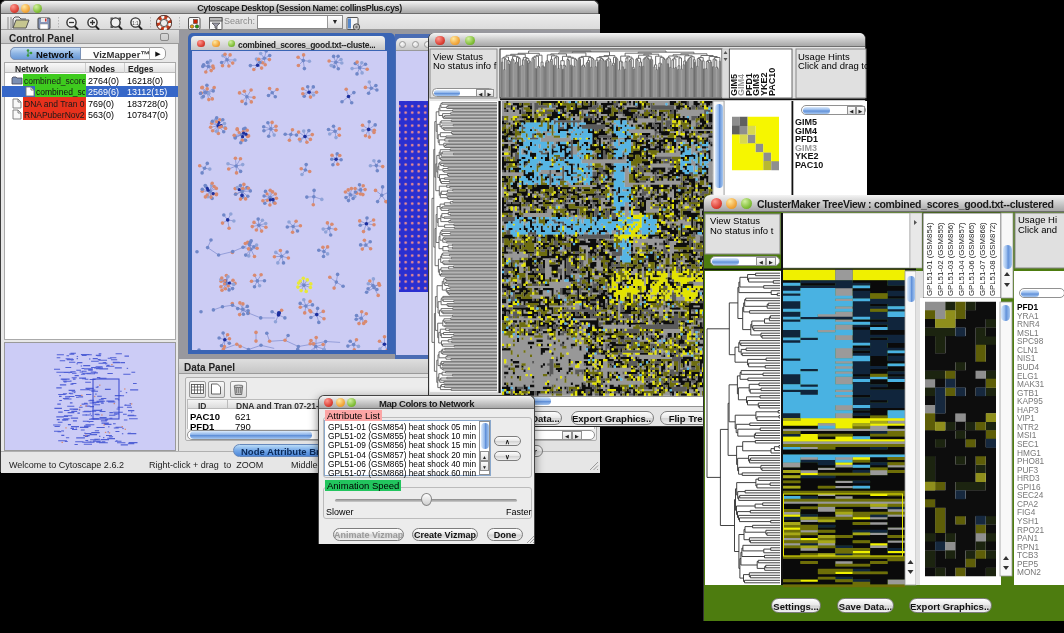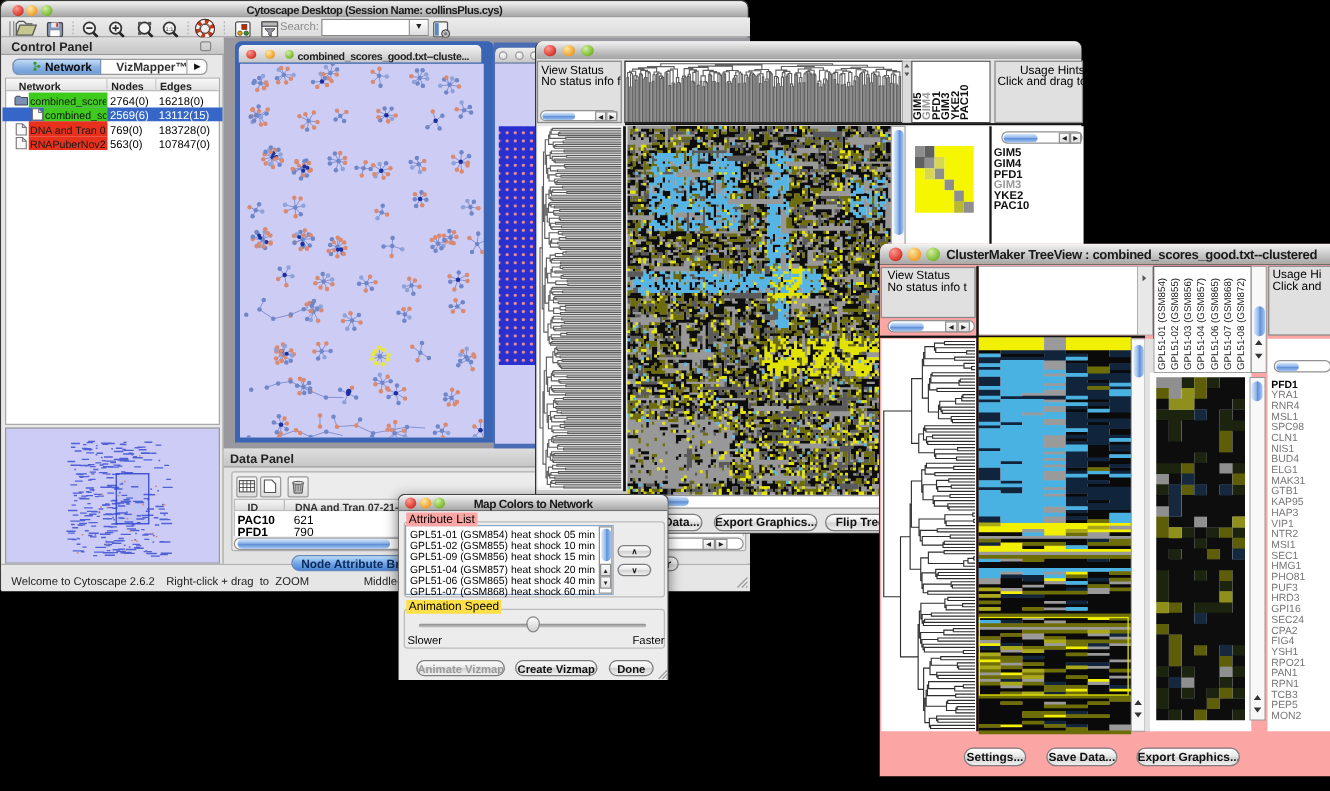--- a/index.html
+++ b/index.html
@@ -200,21 +200,21 @@
         <rect x="84.5" y="412.3" width="1.4" height="1.2" fill="#d98a70"></rect>
         <rect x="107.8" y="439.3" width="1.4" height="1.2" fill="#d98a70"></rect>
         <rect x="110.2" y="371.0" width="1.4" height="1.2" fill="#d98a70"></rect>
         <rect x="69.2" y="387.5" width="1.4" height="1.2" fill="#5b6bd8"></rect>
         <rect x="84.2" y="441.7" width="1.4" height="1.2" fill="#d98a70"></rect>
         <rect x="92" y="386" width="26" height="40" fill="rgba(80,100,220,0.08)" stroke="#3344cc" stroke-width="1"></rect>
       </g>
     </svg>
     <div class="abs" style="left:0;top:450px;width:599px;height:22px;background:#e6e6e6;border-top:1px solid #b0b0b0;"></div>
     <div class="txt" style="left:8px;top:459px;font-size:9px;color:#222;">Welcome to Cytoscape 2.6.2</div>
-    <div class="txt" style="left:132px;top:459px;font-size:9px;color:#222;">Right-click + drag&nbsp; to&nbsp; ZOOM</div>
+    <div class="txt" style="left:148px;top:459px;font-size:9px;color:#222;">Right-click + drag&nbsp; to&nbsp; ZOOM</div>
     <div class="txt" style="left:290px;top:459px;font-size:9px;color:#222;">Middle-click + drag&nbsp; to&nbsp; PAN</div>
     <svg class="abs" style="left:588px;top:460px;" width="10" height="10">
       <path d="M9 1L1 9M9 4.5L4.5 9M9 8l-1 1" stroke="#999" stroke-width="1"></path>
     </svg>
     <div class="abs" style="left:394px;top:33px;width:35px;height:325px;background:#4a6cb4;"></div>
     <div class="abs" style="left:395px;top:37px;width:34px;height:13px;background:linear-gradient(#f0f0f0,#c8c8c8);border-radius:5px 0 0 0;border-bottom:1px solid #999;"></div>
     <div class="abs" style="left:398.0px;top:39.5px;width:7px;height:7px;border-radius:50%;background:radial-gradient(circle at 35% 30%,#fafafa,#d0d0d0);border:1px solid #9a9a9a;"></div>
     <div class="abs" style="left:410.5px;top:39.5px;width:7px;height:7px;border-radius:50%;background:radial-gradient(circle at 35% 30%,#fafafa,#d0d0d0);border:1px solid #9a9a9a;"></div>
     <div class="abs" style="left:423.0px;top:39.5px;width:7px;height:7px;border-radius:50%;background:radial-gradient(circle at 35% 30%,#fafafa,#d0d0d0);border:1px solid #9a9a9a;"></div>
     <div class="abs" style="left:395px;top:50px;width:34px;height:304px;background:#ccccf4;"></div>
@@ -1166,35 +1166,35 @@
         <text x="794" y="159.0" font-size="9" font-weight="bold" fill="#111" font-family="Liberation Sans">YKE2</text>
         <text x="794" y="167.5" font-size="9" font-weight="bold" fill="#111" font-family="Liberation Sans">PAC10</text>
       </g>
     </svg>
     <div class="txt" style="left:4px;top:17.5px;font-size:9.5px;color:#000;">View Status</div>
     <div class="txt" style="left:4px;top:27px;font-size:9.5px;color:#000;">No status info f</div>
     <div class="sbar" style="left:3px;top:55px;width:62px;height:9px;"></div>
     <div class="thumb" style="left:5px;top:56.5px;width:26px;height:6px;"></div>
     <div class="arrbox" style="left:47px;top:55.5px;width:9px;height:8px;font-size:5px;line-height:8px;">◀</div>
     <div class="arrbox" style="left:56px;top:55.5px;width:9px;height:8px;font-size:5px;line-height:8px;">▶</div>
-    <div class="txt" style="left:387px;top:17.5px;font-size:9.5px;color:#000;">Usage Hints</div>
+    <div class="txt" style="left:369px;top:17.5px;font-size:9.5px;color:#000;">Usage Hints</div>
     <div class="txt" style="left:369px;top:27px;font-size:9.5px;color:#000;">Click and drag tc</div>
     <div class="sbar" style="left:372px;top:72px;width:65px;height:10px;"></div>
     <div class="thumb" style="left:374px;top:73.5px;width:27px;height:7px;"></div>
     <div class="arrbox" style="left:418px;top:72.5px;width:9px;height:9px;font-size:5px;line-height:9px;">◀</div>
     <div class="arrbox" style="left:427px;top:72.5px;width:9px;height:9px;font-size:5px;line-height:9px;">▶</div>
     <div class="vthumb" style="left:285.5px;top:71px;width:8px;height:84px;"></div>
     <div class="sbar" style="left:74px;top:362.5px;width:360px;height:11px;"></div>
     <div class="thumb" style="left:78px;top:364px;width:44px;height:8px;"></div>
     <div class="btn" style="left:12px;top:378px;width:58px;height:14px;font-size:9.5px;line-height:14px;">Settings...</div>
     <div class="btn" style="left:75px;top:378px;width:58px;height:14px;font-size:9.5px;line-height:14px;">Save Data...</div>
     <div class="btn" style="left:142px;top:378px;width:83px;height:14px;font-size:9.5px;line-height:14px;">Export Graphics...</div>
     <div class="btn" style="left:231px;top:378px;width:88px;height:14px;font-size:9.5px;line-height:14px;">Flip Tree Nodes</div>
   </div>
-<div class="win" style="left:703px;top:195px;width:361px;height:426px;background:#fca5a5;border-radius:6px 0 0 0;border-left:1px solid #333;">
+<div class="win" style="left:703px;top:195px;width:361px;height:426px;background:#4d7c0f;border-radius:6px 0 0 0;border-left:1px solid #333;">
     <div class="tbar" style="height:17px;border-radius:6px 0 0 0;"></div>
     <div class="light lr" style="left:7.0px;top:3px;width:11px;height:11px;"></div>
     <div class="light ly" style="left:22.0px;top:3px;width:11px;height:11px;"></div>
     <div class="light lg" style="left:37.0px;top:3px;width:11px;height:11px;"></div>
     <div class="txt b" style="left:53px;top:2.5px;font-size:10.5px;letter-spacing:-0.3px;color:#1a1a1a;">ClusterMaker TreeView : combined_scores_good.txt--clustered</div>
     <svg width="361" height="426" viewBox="0 0 361 426">
       <g transform="translate(-703,-195)">
         <rect x="704" y="214" width="75" height="40" fill="#e0e0e0" stroke="#888"></rect>
         <rect x="781" y="213" width="128" height="55" fill="#fff" stroke="#999" stroke-width="0.7"></rect>
         <rect x="909" y="213" width="12" height="55" fill="#e8e8e8" stroke="#aaa" stroke-width="0.7"></rect>
@@ -1300,21 +1300,21 @@
     <div class="txt" style="left:9px;top:44.4px;font-size:8.3px;color:#000;">GPL51-09 (GSM856) heat shock 15 min</div>
     <div class="txt" style="left:9px;top:53.6px;font-size:8.3px;color:#000;">GPL51-04 (GSM857) heat shock 20 min</div>
     <div class="txt" style="left:9px;top:62.8px;font-size:8.3px;color:#000;">GPL51-06 (GSM865) heat shock 40 min</div>
     <div class="txt" style="left:9px;top:72.0px;font-size:8.3px;color:#000;">GPL51-07 (GSM868) heat shock 60 min</div>
     <div class="sbarsq" style="left:160px;top:25px;width:11px;height:54px;"></div>
     <div class="vthumb" style="left:161.5px;top:26.5px;width:8px;height:26px;"></div>
     <div class="arrbox" style="left:161px;top:55px;width:9px;height:10px;font-size:5px;line-height:10px;">▲</div>
     <div class="arrbox" style="left:161px;top:65px;width:9px;height:10px;font-size:5px;line-height:10px;">▼</div>
     <div class="btn" style="left:175px;top:40px;width:27px;height:10px;font-size:6.5px;line-height:10px;">∧</div>
     <div class="btn" style="left:175px;top:55px;width:27px;height:10px;font-size:6.5px;line-height:10px;">∨</div>
-    <div class="txt" style="left:6px;top:83.5px;font-size:9.5px;color:#000;background:#fde047;padding:0 2px;z-index:3;">Animation Speed</div>
+    <div class="txt" style="left:6px;top:83.5px;font-size:9.5px;color:#000;background:#22c55e;padding:0 2px;z-index:3;">Animation Speed</div>
     <div class="abs" style="left:4px;top:91px;width:209px;height:32px;border:1px solid #bbb;border-radius:3px;"></div>
     <div class="abs" style="left:16px;top:102.5px;width:182px;height:3px;background:linear-gradient(#888,#ccc);border-radius:2px;"></div>
     <div class="abs" style="left:102px;top:97px;width:11px;height:13px;border-radius:50% 50% 50% 50%/45% 45% 55% 55%;background:linear-gradient(#fdfdfd,#cfcfcf);border:1px solid #888;"></div>
     <div class="txt" style="left:7px;top:111px;font-size:9px;color:#000;">Slower</div>
     <div class="txt" style="left:187px;top:111px;font-size:9px;color:#000;">Faster</div>
     <div class="btn" style="left:14px;top:132px;width:71px;height:13px;font-size:9px;line-height:13px;color:#9a9a9a;">Animate Vizmap</div>
     <div class="btn" style="left:93px;top:132px;width:66px;height:13px;font-size:9px;line-height:13px;color:#111;">Create Vizmap</div>
     <div class="btn" style="left:168px;top:132px;width:36px;height:13px;font-size:9px;line-height:13px;color:#111;">Done</div>
     <svg class="abs" style="left:207px;top:139px;" width="9" height="9">
       <path d="M8 1L1 8M8 4L4 8M8 7l-1 1" stroke="#999" stroke-width="0.9"></path>

